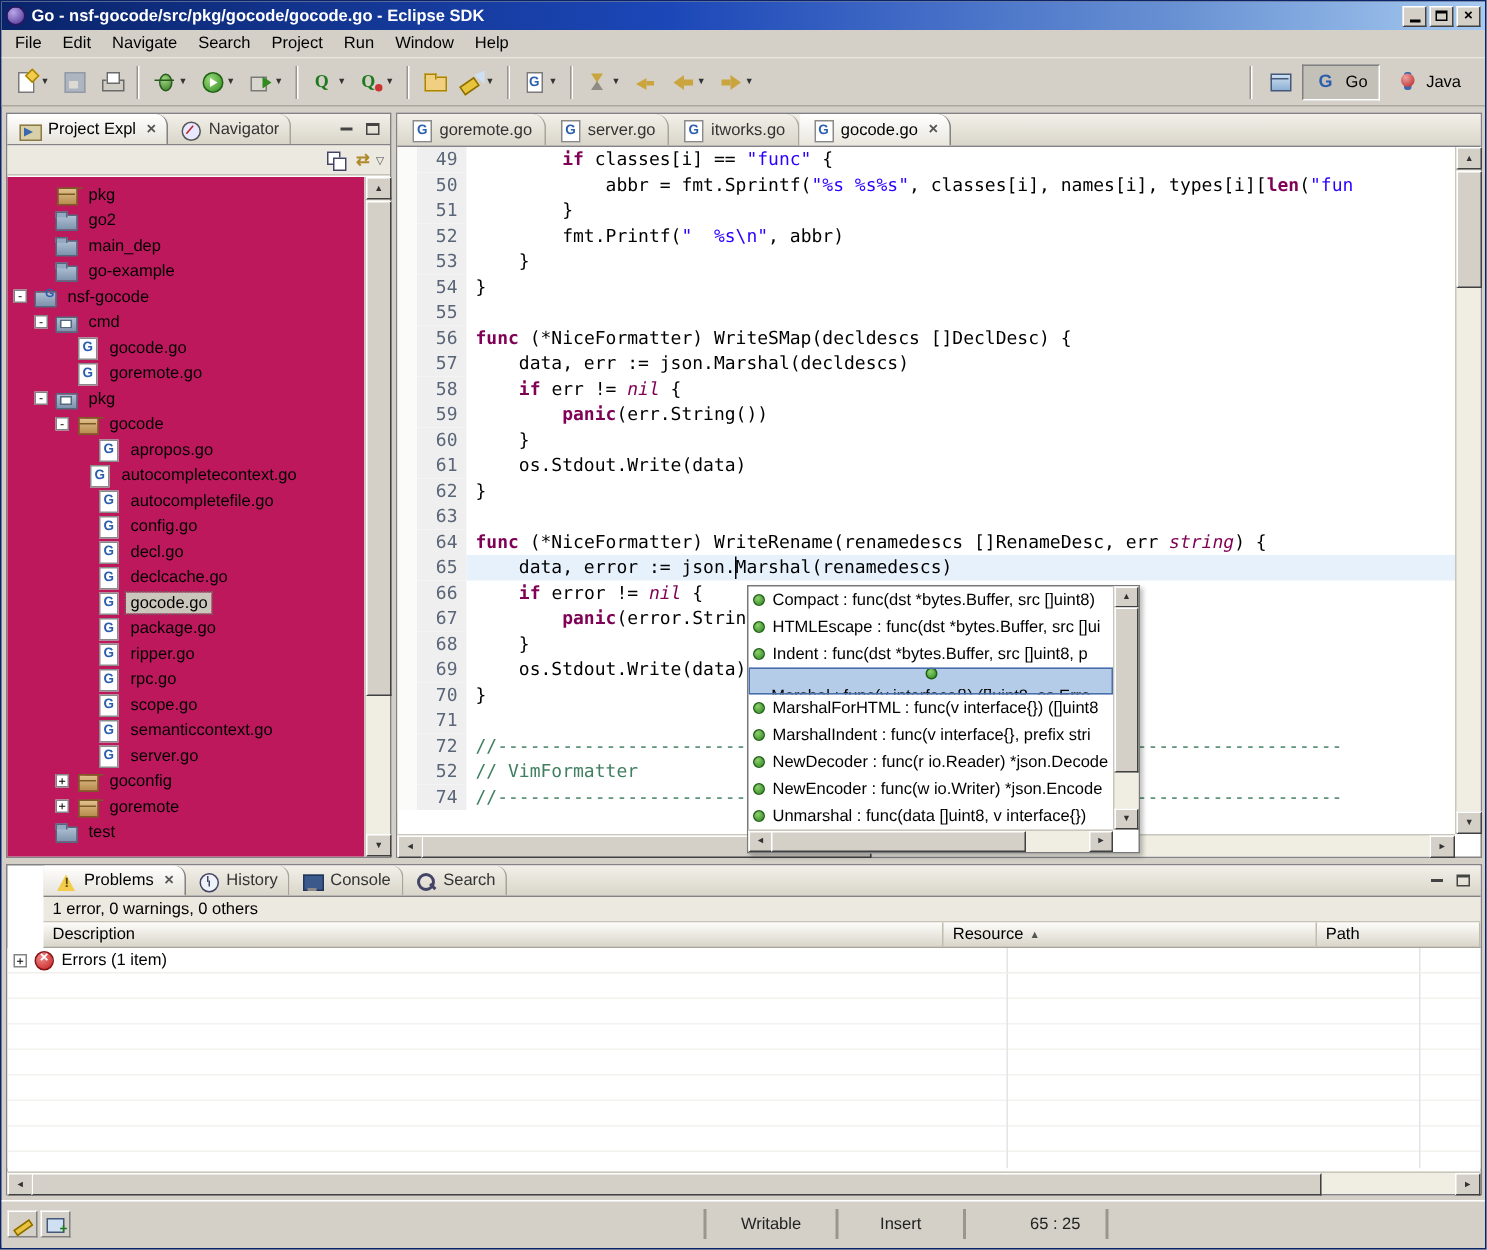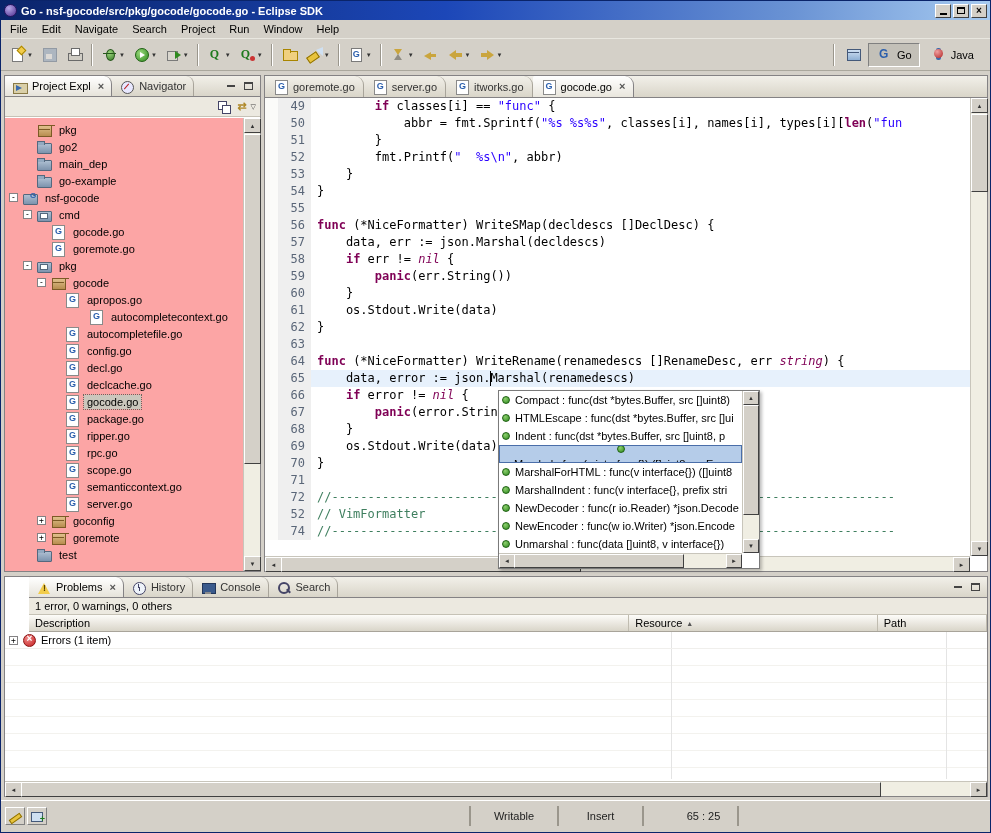--- a/index.html
+++ b/index.html
@@ -77,21 +77,21 @@
   .gm-min{width:8px;height:2px;background:#444;}
   .gm-max{width:9px;height:8px;border:1px solid #444;border-top-width:2px;}
   .vmenu{font-size:7px;color:#444;}
 
   
   #explorer{left:3px;top:74px;width:257px;height:497px;}
   .view-toolbar{height:20px;background:#ece9e0;border-bottom:1px solid #c6c2b6;display:flex;align-items:center;justify-content:flex-end;gap:4px;padding:0 4px;}
   .ic-collapse-all::before{content:"";position:absolute;left:2px;top:3px;width:7px;height:7px;border:1px solid #446;background:#fff;}
   .ic-collapse-all::after{content:"";position:absolute;left:6px;top:7px;width:7px;height:7px;border:1px solid #446;background:#fff;box-shadow:inset 0 0 0 5px #fff,inset 0 -3px 0 0 #fff;}
   .ic-link{color:#b08a2a;font-size:11px;font-weight:bold;}
-  .tree{position:absolute;left:0;top:42px;right:17px;bottom:0;overflow:hidden;background:#fca5a5;padding-top:3px;}
+  .tree{position:absolute;left:0;top:42px;right:17px;bottom:0;overflow:hidden;background:#be185d;padding-top:3px;}
   .tree-row{display:flex;align-items:center;gap:4px;height:17px;white-space:nowrap;}
   .tree-row.selected .tree-label{background:#cbc7bd;outline:1px dotted #6a675f;}
   .expander{width:9px;height:9px;flex:0 0 9px;border:1px solid #848284;background:#fff;font:8px/7px "DejaVu Sans Mono",monospace;text-align:center;color:#000;}
   .expander.exp-none{border:none;background:transparent;}
   .tree-label{padding:1px 3px;overflow:hidden;}
   .ti{width:16px;height:15px;position:relative;display:inline-block;flex:0 0 16px;}
   .ti-folder::before,.ti-project::before,.ti-srcfolder::before{content:"";position:absolute;left:1px;top:4px;width:13px;height:9px;background:linear-gradient(#aebfd2,#7d93ad);border:1px solid #54687e;border-radius:1px;}
   .ti-folder::after,.ti-project::after,.ti-srcfolder::after{content:"";position:absolute;left:1px;top:2px;width:6px;height:3px;background:#93a9c0;border:1px solid #54687e;border-bottom:none;}
   .ti-project::after{content:"G";background:none;border:none;left:8px;top:1px;font-size:8px;font-weight:bold;color:#2b5fad;width:auto;height:auto;}
   .ti-srcfolder::after{content:"";left:4px;top:6px;width:6px;height:4px;background:#fff;border:1px solid #54687e;}
@@ -357,21 +357,21 @@
       <div class="tree-row" style="padding-left: 32px;">
         <span class="expander">-</span>
         <span class="ti ti-gopkg"></span>
         <span class="tree-label">gocode</span>
       </div>
       <div class="tree-row" style="padding-left: 46px;">
         <span class="expander exp-none"></span>
         <span class="ti ti-gofile"></span>
         <span class="tree-label">apropos.go</span>
       </div>
-      <div class="tree-row" style="padding-left: 40px; margin-left: 30px;">
+      <div class="tree-row" style="padding-left: 40px;">
         <span class="expander exp-none"></span>
         <span class="ti ti-gofile"></span>
         <span class="tree-label">autocompletecontext.go</span>
       </div>
       <div class="tree-row" style="padding-left: 46px;">
         <span class="expander exp-none"></span>
         <span class="ti ti-gofile"></span>
         <span class="tree-label">autocompletefile.go</span>
       </div>
       <div class="tree-row" style="padding-left: 46px;">

